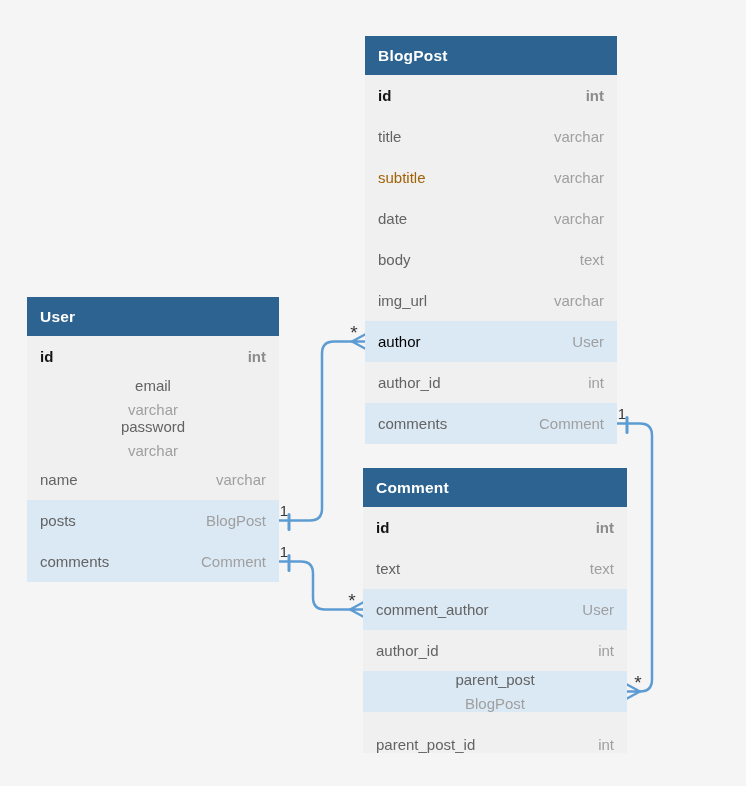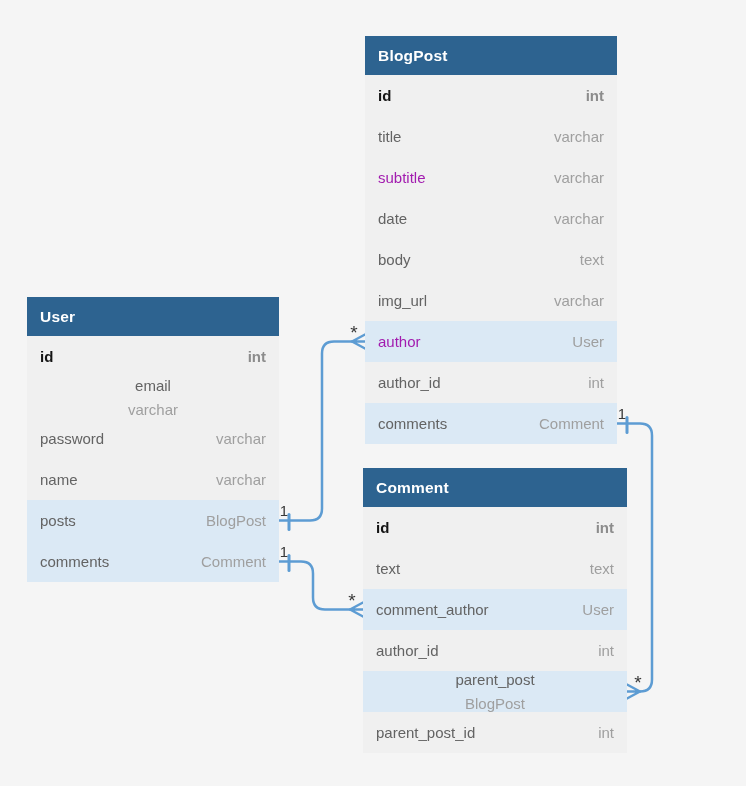--- a/index.html
+++ b/index.html
@@ -61,21 +61,21 @@
 <div class="table-box" style="left: 27px; top: 297px; width: 252px;">
       <div class="table-header" style="height: 39px; line-height: 39px; background: rgb(45, 99, 144); color: rgb(255, 255, 255);">User</div>
       <div class="table-row pk" style="height: 41px; background: rgb(240, 240, 240);">
         <span class="fname" style="color: rgb(20, 20, 20);">id</span>
         <span class="ftype" style="color: rgb(140, 140, 140);">int</span>
       </div>
       <div class="table-row" style="height: 41px; background: rgb(240, 240, 240); flex-direction: column;">
         <span class="fname" style="color: rgb(99, 99, 99);">email</span>
         <span class="ftype" style="color: rgb(159, 159, 159);">varchar</span>
       </div>
-      <div class="table-row" style="height: 41px; background: rgb(240, 240, 240);">
+      <div class="table-row" style="height: 41px; background: rgb(240, 240, 240); flex-direction: column;">
         <span class="fname" style="color: rgb(99, 99, 99);">password</span>
         <span class="ftype" style="color: rgb(159, 159, 159);">varchar</span>
       </div>
       <div class="table-row" style="height: 41px; background: rgb(240, 240, 240);">
         <span class="fname" style="color: rgb(99, 99, 99);">name</span>
         <span class="ftype" style="color: rgb(159, 159, 159);">varchar</span>
       </div>
       <div class="table-row" style="height: 41px; background: rgb(219, 233, 245);">
         <span class="fname" style="color: rgb(99, 99, 99);">posts</span>
         <span class="ftype" style="color: rgb(159, 159, 159);">BlogPost</span>
@@ -89,37 +89,37 @@
       <div class="table-header" style="height: 39px; line-height: 39px; background: rgb(45, 99, 144); color: rgb(255, 255, 255);">BlogPost</div>
       <div class="table-row pk" style="height: 41px; background: rgb(240, 240, 240);">
         <span class="fname" style="color: rgb(20, 20, 20);">id</span>
         <span class="ftype" style="color: rgb(140, 140, 140);">int</span>
       </div>
       <div class="table-row" style="height: 41px; background: rgb(240, 240, 240);">
         <span class="fname" style="color: rgb(99, 99, 99);">title</span>
         <span class="ftype" style="color: rgb(159, 159, 159);">varchar</span>
       </div>
       <div class="table-row" style="height: 41px; background: rgb(240, 240, 240);">
-        <span class="fname" style="color: #a21caf;">subtitle</span>
+        <span class="fname" style="color: #a16207;">subtitle</span>
         <span class="ftype" style="color: rgb(159, 159, 159);">varchar</span>
       </div>
       <div class="table-row" style="height: 41px; background: rgb(240, 240, 240);">
         <span class="fname" style="color: rgb(99, 99, 99);">date</span>
         <span class="ftype" style="color: rgb(159, 159, 159);">varchar</span>
       </div>
       <div class="table-row" style="height: 41px; background: rgb(240, 240, 240);">
         <span class="fname" style="color: rgb(99, 99, 99);">body</span>
         <span class="ftype" style="color: rgb(159, 159, 159);">text</span>
       </div>
       <div class="table-row" style="height: 41px; background: rgb(240, 240, 240); text-align: center;">
         <span class="fname" style="color: rgb(99, 99, 99);">img_url</span>
         <span class="ftype" style="color: rgb(159, 159, 159);">varchar</span>
       </div>
       <div class="table-row" style="height: 41px; background: rgb(219, 233, 245);">
-        <span class="fname" style="color: #a21caf;">author</span>
+        <span class="fname" style="color: #000000;">author</span>
         <span class="ftype" style="color: rgb(159, 159, 159);">User</span>
       </div>
       <div class="table-row" style="height: 41px; background: rgb(240, 240, 240);">
         <span class="fname" style="color: rgb(99, 99, 99);">author_id</span>
         <span class="ftype" style="color: rgb(159, 159, 159);">int</span>
       </div>
       <div class="table-row" style="height: 41px; background: rgb(219, 233, 245);">
         <span class="fname" style="color: rgb(99, 99, 99);">comments</span>
         <span class="ftype" style="color: rgb(159, 159, 159);">Comment</span>
       </div>
@@ -139,18 +139,18 @@
         <span class="ftype" style="color: rgb(159, 159, 159);">User</span>
       </div>
       <div class="table-row" style="height: 41px; background: rgb(240, 240, 240);">
         <span class="fname" style="color: rgb(99, 99, 99);">author_id</span>
         <span class="ftype" style="color: rgb(159, 159, 159);">int</span>
       </div>
       <div class="table-row" style="height: 41px; background: rgb(219, 233, 245); flex-direction: column;">
         <span class="fname" style="color: rgb(99, 99, 99);">parent_post</span>
         <span class="ftype" style="color: rgb(159, 159, 159);">BlogPost</span>
       </div>
-      <div class="table-row" style="height: 41px; background: rgb(240, 240, 240);">
+      <div class="table-row" style="height: 41px; background: rgb(240, 240, 240); align-items: flex-end;">
         <span class="fname" style="color: rgb(99, 99, 99);">parent_post_id</span>
         <span class="ftype" style="color: rgb(159, 159, 159);">int</span>
       </div>
     </div>
   </div>
 
 </body></html>

